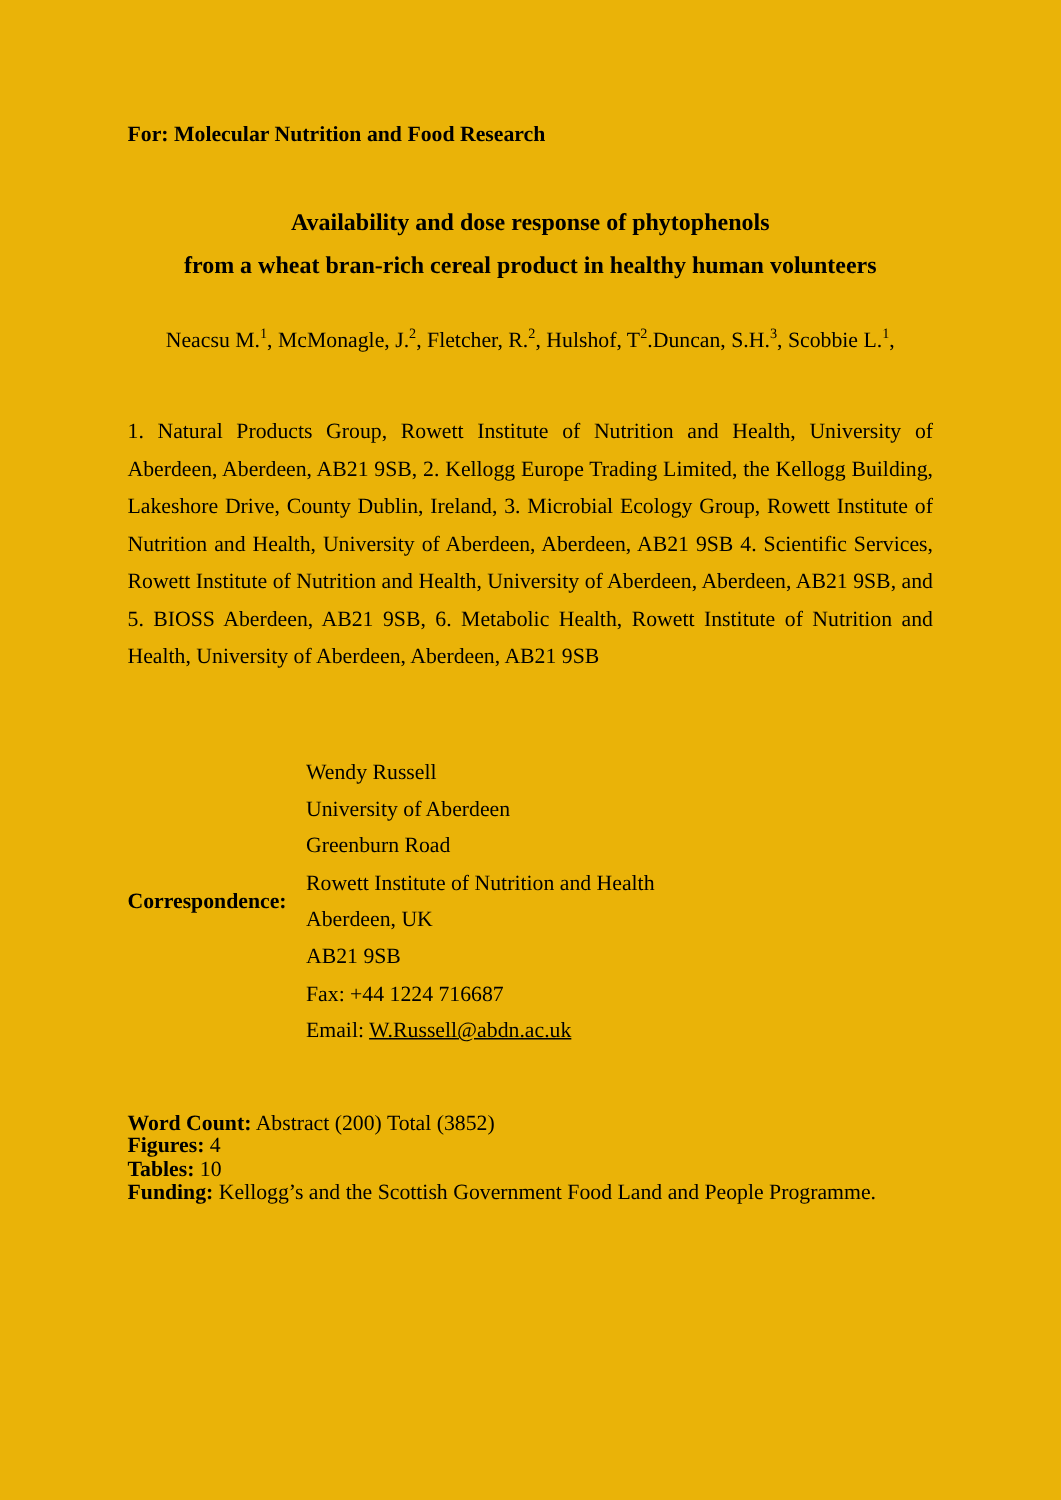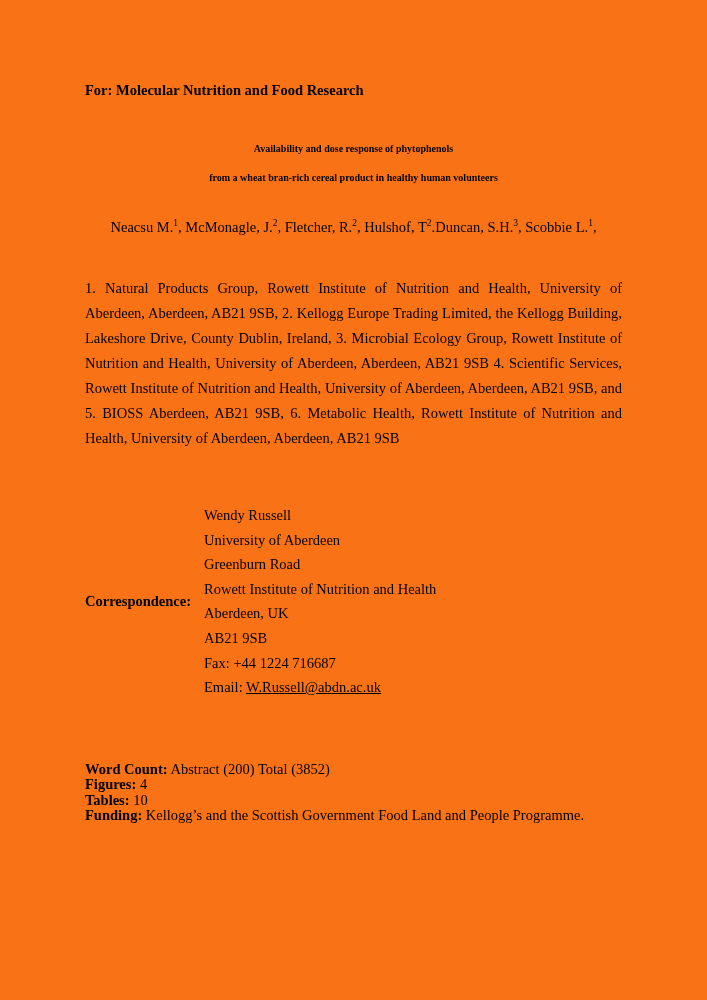--- a/index.html
+++ b/index.html
@@ -4,33 +4,33 @@
 <style>
   * { margin: 0; padding: 0; box-sizing: border-box; }
   html, body { background: #e8e8e8; }
   body {
     width: 707px;
     font-family: "Liberation Serif", serif;
   }
   .page {
     width: 707px;
     height: 1000px;
-    background: #f97316;
+    background: #eab308;
     color: #000000;
     font-size: 14.5px;
     padding: 78px 85px 0 85px;
     overflow: hidden;
   }
   .journal-line {
     font-weight: bold;
     line-height: 25px;
   }
   .paper-title {
     margin-top: 31px;
-    font-size: 10px;
+    font-size: 16px;
     font-weight: bold;
     text-align: center;
   }
   .paper-title .tline { display: block; line-height: 29px; }
   .authors {
     margin-top: 23px;
     text-align: center;
   }
   .authors .aline { display: block; line-height: 25px; }
   sup { font-size: 9.5px; line-height: 0; vertical-align: super; }
@@ -49,21 +49,21 @@
     flex: 0 0 119px;
     line-height: 24.6px;
   }
   .corr-lines { flex: 1; }
   .corr-line { line-height: 24.6px; }
   .email-link {
     color: #000000;
     text-decoration: underline;
     cursor: pointer;
   }
-  .meta-block { margin-top: 62px; }
+  .meta-block { margin-top: 42px; }
   .meta-row { line-height: 15.4px; }
   .meta-label { font-weight: bold; }
 </style>
 </head>
 <body>
 
 <div class="page">
 
   <p class="journal-line">For: Molecular Nutrition and Food Research</p>
 

